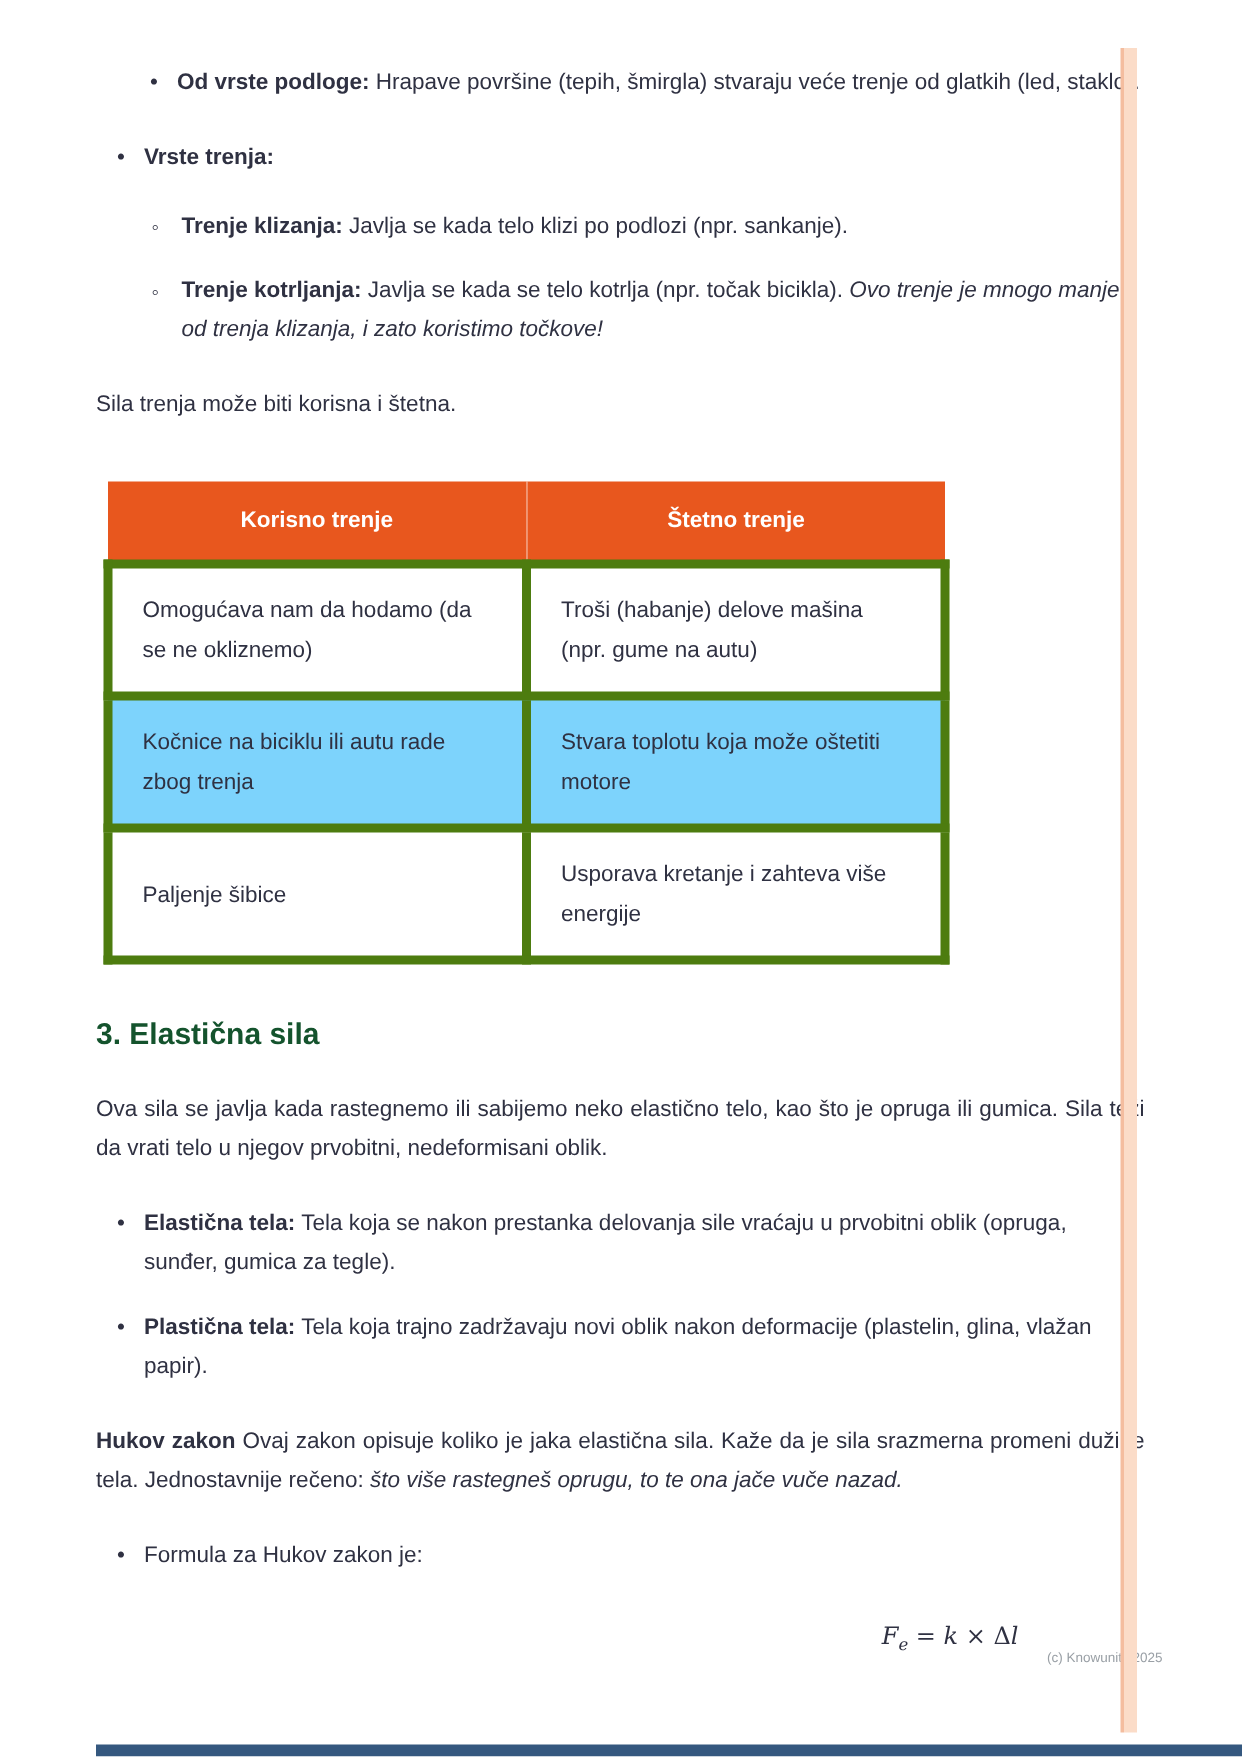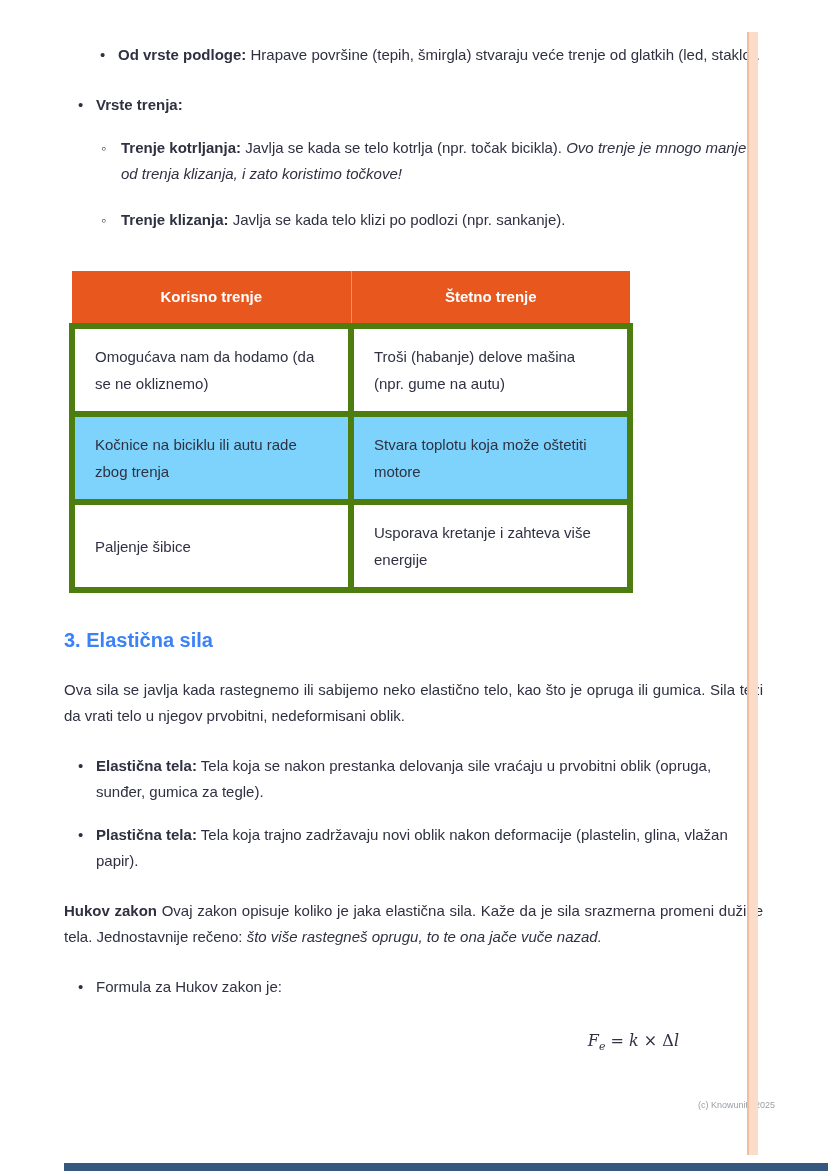--- a/index.html
+++ b/index.html
@@ -54,21 +54,21 @@
     vertical-align: middle;
     width: 50%;
   }
   tbody tr.alt { background: #7dd3fc; }
 
   .h2 {
     margin-top: 34px;
     font-size: 20px;
     line-height: 26px;
     font-weight: 700;
-    color: #3b82f6;
+    color: #14532d;
   }
 
   .formula {
     margin-top: 28px;
     text-align: right;
     padding-right: 84px;
     font-family: "DejaVu Serif", serif;
     font-size: 16px;
   }
   .formula .mi { font-style: italic; }
@@ -104,27 +104,28 @@
 <div class="content">
 
   <div class="li li-l2">
     <b>Od vrste podloge:</b><span> Hrapave površine (tepih, šmirgla) stvaraju veće trenje od glatkih (led, staklo).</span>
   </div>
 
   <div class="li li-l1 gap-24">
     <b>Vrste trenja:</b>
   </div>
 
+  <div class="li li-l3 gap-20">
+    <b>Trenje klizanja:</b><span> Javlja se kada telo klizi po podlozi (npr. sankanje).</span><span class="it"></span>
+  </div>
   <div class="li li-l3 gap-17">
     <b>Trenje kotrljanja:</b><span> Javlja se kada se telo kotrlja (npr. točak bicikla). </span><span class="it">Ovo trenje je mnogo manje od trenja klizanja, i zato koristimo točkove!</span>
   </div>
-  <div class="li li-l3 gap-20">
-    <b>Trenje klizanja:</b><span> Javlja se kada telo klizi po podlozi (npr. sankanje).</span><span class="it"></span>
-  </div>
 
+  <p class="para">Sila trenja može biti korisna i štetna.</p>
 
   <div class="tbl-wrap">
     <table>
       <thead>
         <tr>
           <th>Korisno trenje</th>
           <th>Štetno trenje</th>
         </tr>
       </thead>
       <tbody>

